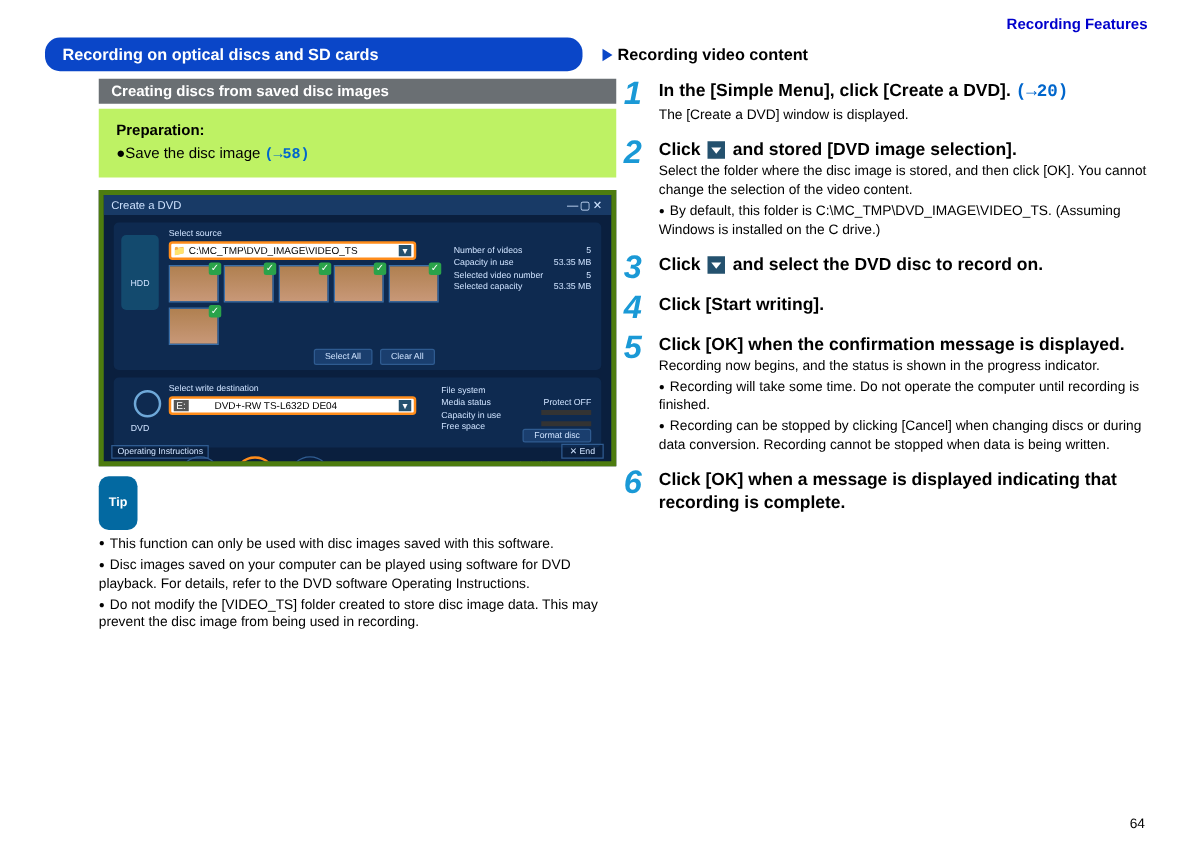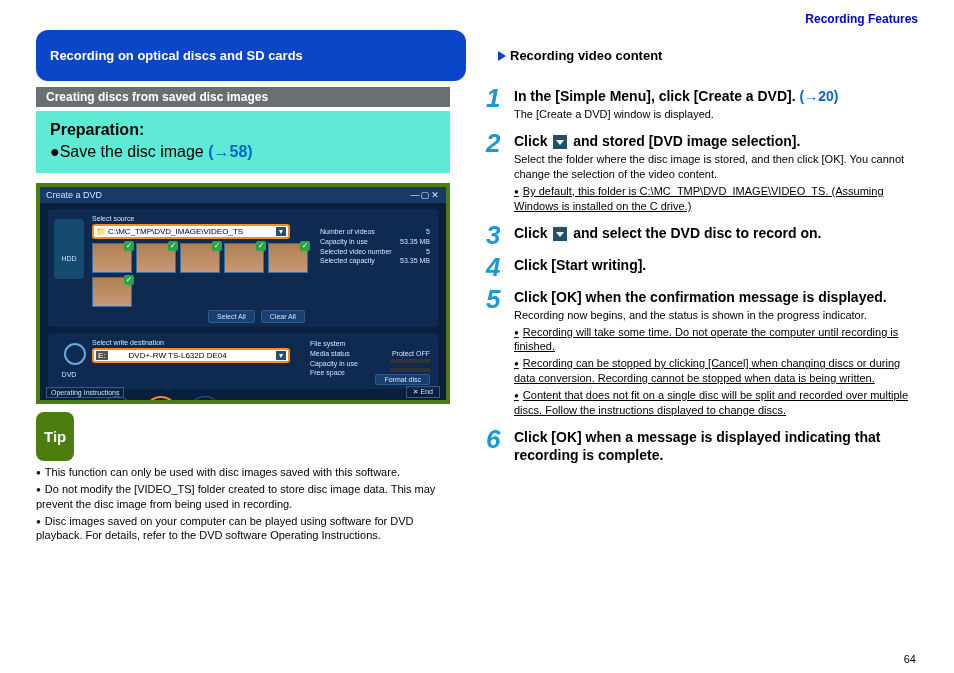--- a/index.html
+++ b/index.html
@@ -25,59 +25,59 @@
     align-items: center;
     background: #fff;
     border-radius: 12px;
     margin-bottom: 6px;
   }
   .topbar-left {
     background: #0a46c8;
     color: #fff;
     font-weight: bold;
     font-size: 13px;
-    padding: 18px 14px;
+    padding: 6px 14px;
     border-radius: 12px;
     flex: 0 0 430px;
   }
   .topbar-right {
-    padding-left: 32px;
+    padding-left: 16px;
     font-weight: bold;
     font-size: 13px;
     display: flex;
     align-items: center;
     gap: 4px;
   }
   .tri-right {
     width: 0; height: 0;
     border-top: 5px solid transparent;
     border-bottom: 5px solid transparent;
     border-left: 8px solid #0a46c8;
     display: inline-block;
   }
-  .columns { display: flex; gap: 36px; }
+  .columns { display: flex; gap: 6px; margin-left: 43px; }
   .col-left { width: 414px; flex: 0 0 414px; }
   .col-right { flex: 1; }
   .sub-heading {
     background: #6a6f73;
     color: #fff;
     font-weight: bold;
     font-size: 12px;
     padding: 3px 10px;
     margin-bottom: 4px;
   }
   .body-text { font-size: 12px; line-height: 1.35; margin-bottom: 10px; }
   .prep-box {
-    background: #5eead4;
+    background: #bef264;
     padding: 10px 14px 12px 14px;
     margin-bottom: 10px;
-    font-size: 16px;
+    font-size: 12px;
   }
   .prep-title { font-weight: bold; margin-bottom: 4px; }
-  .blue-link { color: #0066cc; font-weight: bold; }
+  .blue-link { color: #0066cc; font-weight: bold; font-family: Liberation Mono, monospace; }
   .screenshot {
     width: 100%;
     height: 221px;
     background: #0a1f3e;
     border: 4px solid #4d7c0f;
     position: relative;
     margin-bottom: 8px;
     overflow: hidden;
     font-size: 8px;
     color: #cfe3ff;
@@ -139,36 +139,36 @@
     display:flex; align-items:center; gap:10px; padding: 4px 10px 4px 60px; position:relative; height:40px;
   }
   .ss-circle-btn { width:34px; height:34px; border-radius:50%; border:1px solid #2f5b90; display:flex; flex-direction:column; align-items:center; justify-content:center; font-size:6px; gap:1px;}
   .ss-start { border:2px solid #ff8c1a; }
   .ss-req { font-size:7px; margin-left:auto; line-height:1.3;}
   .ss-footer { position:absolute; bottom:2px; left:6px; right:6px; display:flex; justify-content:space-between; font-size:7px; align-items:center;}
   .ss-op { border:1px solid #2f5b90; padding:1px 4px;}
   .ss-end { border:1px solid #2f5b90; padding:1px 6px;}
 
   .tip-pill {
-    display:inline-block; background:#4d7c0f; color:#fff; font-weight:bold;
-    font-size:15px; padding:16px 8px; border-radius:8px; margin-bottom:4px;
+    display:inline-block; background:#0369a1; color:#fff; font-weight:bold;
+    font-size:10px; padding:16px 8px; border-radius:8px; margin-bottom:4px;
   }
   ul.tips { list-style:none; padding-left:0; font-size:11px; line-height:1.35;}
   ul.tips li::before { content:"●"; font-size:8px; margin-right:4px; position:relative; top:-1px;}
   ul.tips li { margin-bottom:2px; }
 
   .step { display:flex; margin-bottom:8px; }
   .step-num {
     color:#1a99d6; font-weight:bold; font-size:26px; font-style:italic;
     width:28px; flex:0 0 28px; line-height:1; margin-top:-2px;
   }
   .step-body{ flex:1; }
   .step-title { font-weight:bold; font-size:14px; line-height:1.3; margin-bottom:2px;}
   .step-sub { font-size:11px; line-height:1.35; margin-bottom:2px;}
-  ul.step-bullets { list-style:none; padding-left:0; font-size:11px; line-height:1.35;text-decoration:underline;}
+  ul.step-bullets { list-style:none; padding-left:0; font-size:11px; line-height:1.35;}
   ul.step-bullets li::before { content:"●"; font-size:8px; margin-right:4px; position:relative; top:-1px;}
   ul.step-bullets li{ margin-bottom:2px;}
   .dd-icon {
     display:inline-block; width:14px; height:14px; background:#24516e;
     position:relative; vertical-align:middle; margin:0 2px;
   }
   .dd-icon::after{
     content:""; position:absolute; left:3px; top:5px;
     border-left:4px solid transparent; border-right:4px solid transparent;
     border-top:5px solid #fff;
@@ -307,22 +307,22 @@
 
       <div class="ss-footer">
         <span class="ss-op">Operating Instructions</span>
         <span class="ss-end">✕  End</span>
       </div>
     </div>
 
     <div><span class="tip-pill">Tip</span></div>
     <ul class="tips">
       <li>This function can only be used with disc images saved with this software.</li>
+      <li>Disc images saved on your computer can be played using software for DVD playback. For details, refer to the DVD software Operating Instructions.</li>
       <li>Do not modify the [VIDEO_TS] folder created to store disc image data. This may prevent the disc image from being used in recording.</li>
-      <li>Disc images saved on your computer can be played using software for DVD playback. For details, refer to the DVD software Operating Instructions.</li>
     </ul>
   </div>
 
   <div class="col-right">
     <div class="step">
       <div class="step-num">1</div>
       <div class="step-body">
         <div class="step-title">
           <span>In the [Simple Menu], click [Create a DVD]. </span><span class="blue-link">(→20)</span>
         </div>
@@ -360,21 +360,20 @@
     </div>
 
     <div class="step">
       <div class="step-num">5</div>
       <div class="step-body">
         <div class="step-title">Click [OK] when the confirmation message is displayed.</div>
         <div class="step-sub">Recording now begins, and the status is shown in the progress indicator.</div>
         <ul class="step-bullets">
           <li>Recording will take some time. Do not operate the computer until recording is finished.</li>
           <li>Recording can be stopped by clicking [Cancel] when changing discs or during data conversion. Recording cannot be stopped when data is being written.</li>
-          <li>Content that does not fit on a single disc will be split and recorded over multiple discs. Follow the instructions displayed to change discs.</li>
         </ul>
       </div>
     </div>
 
     <div class="step" style="margin-bottom:0;">
       <div class="step-num">6</div>
       <div class="step-body">
         <div class="step-title">Click [OK] when a message is displayed indicating that recording is complete.</div>
       </div>
     </div>

